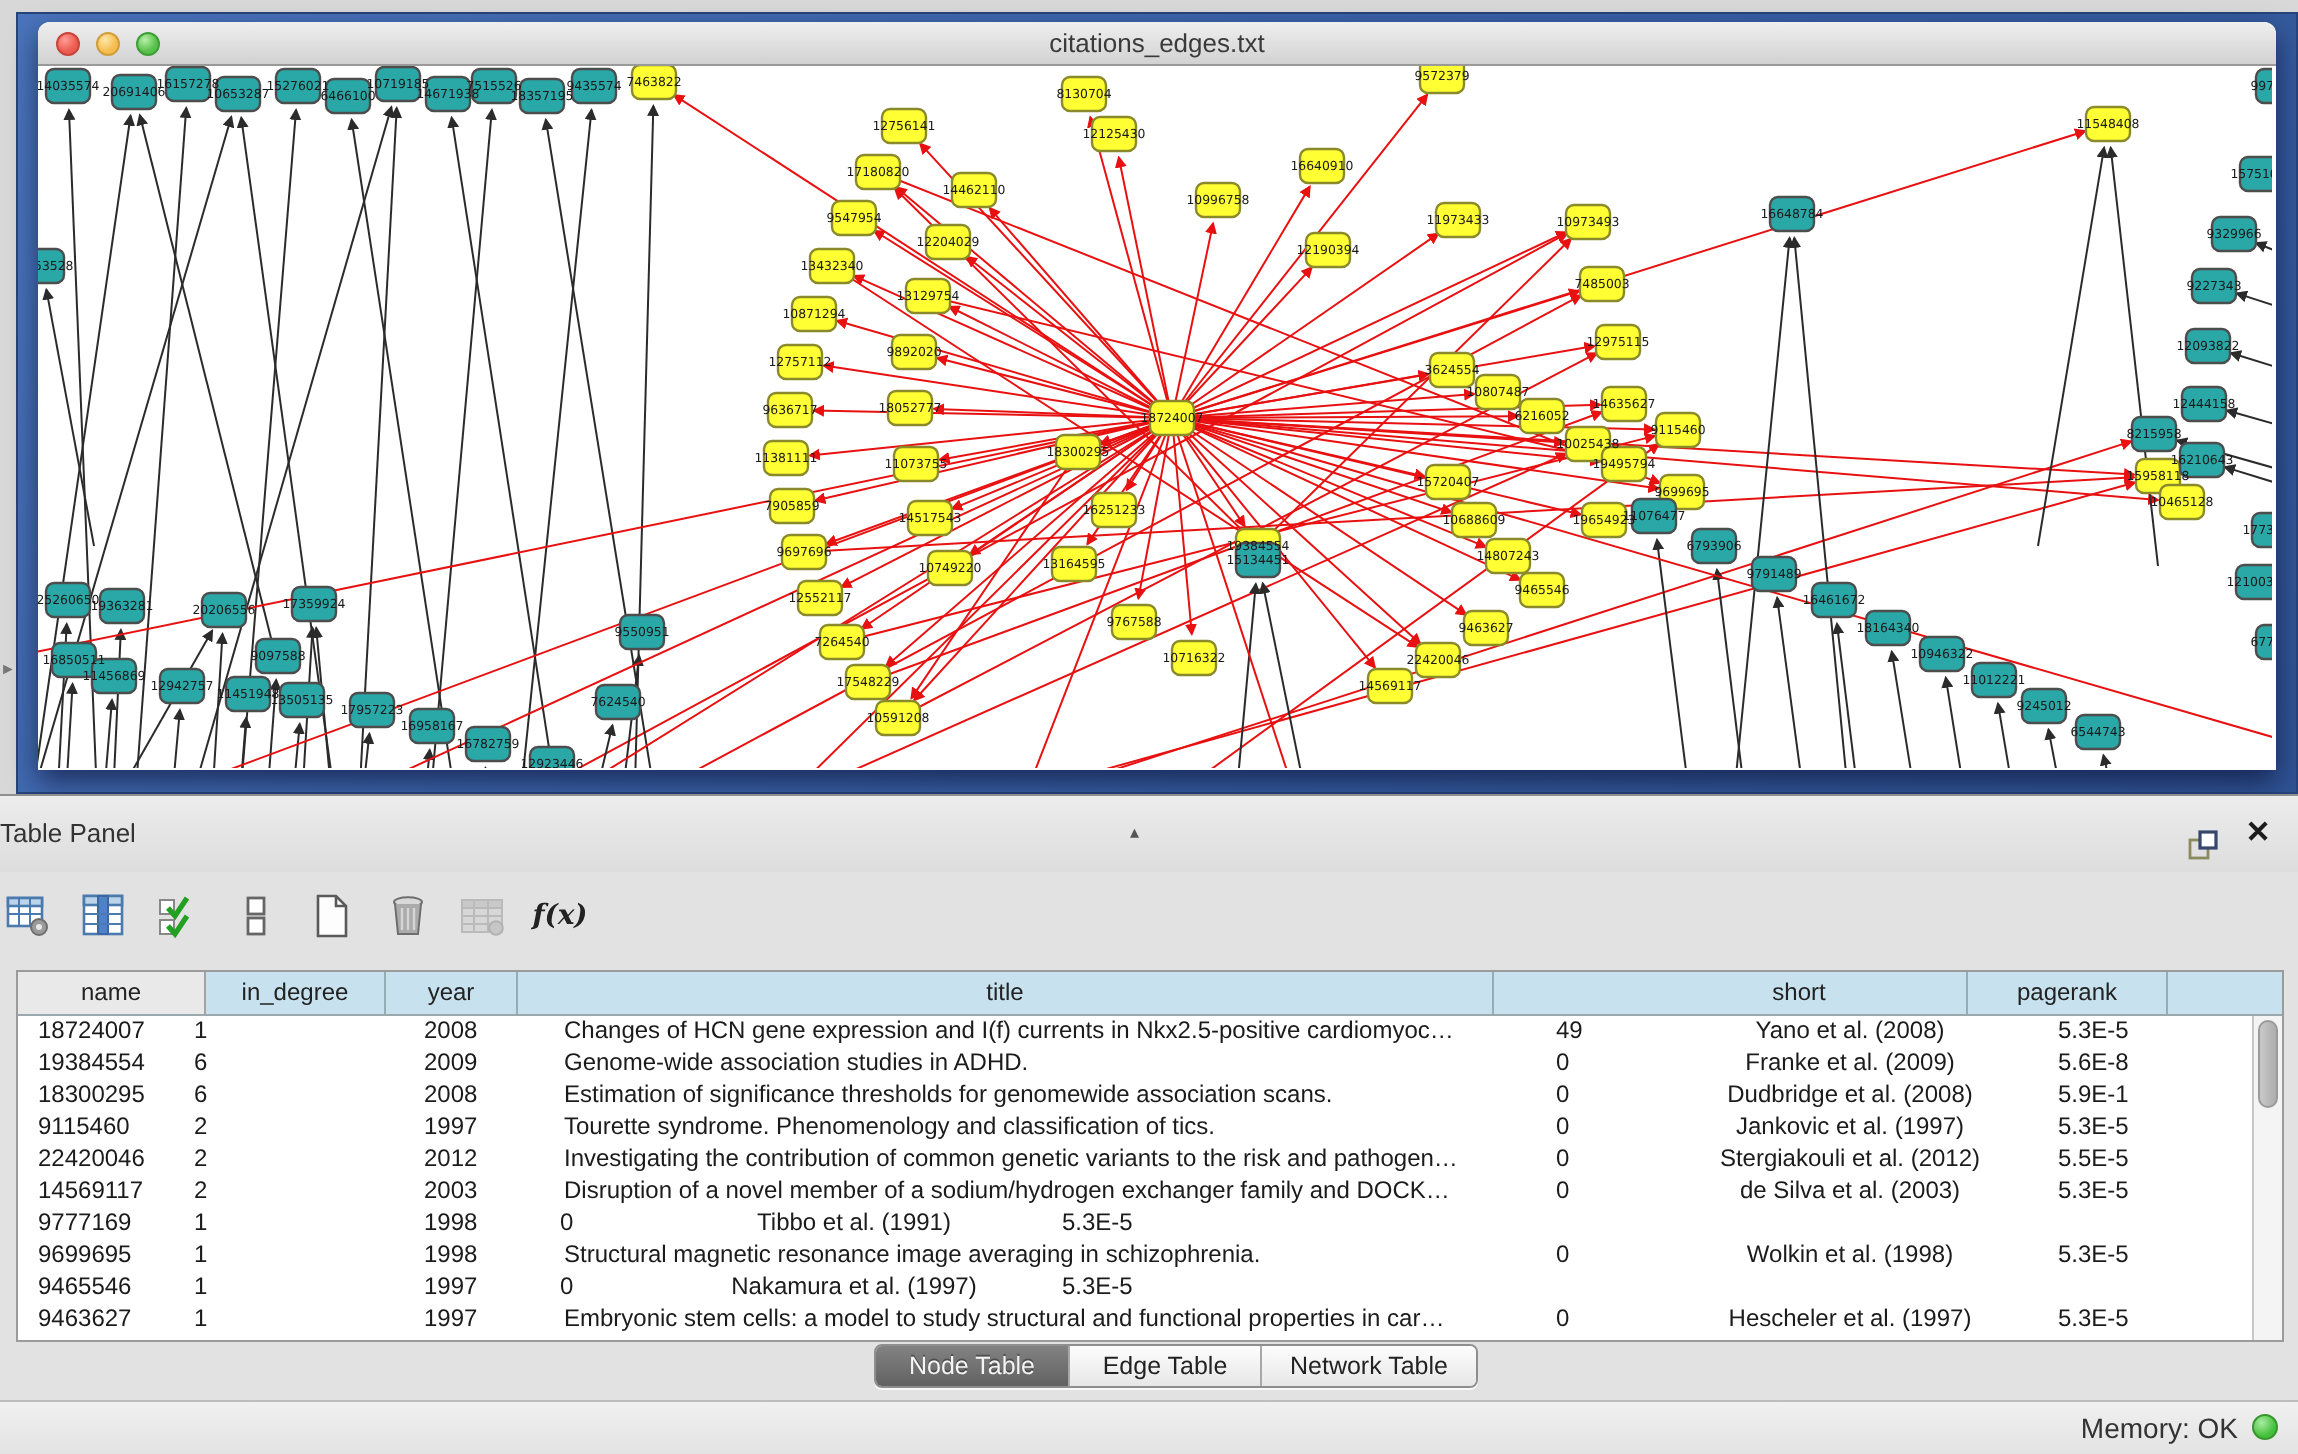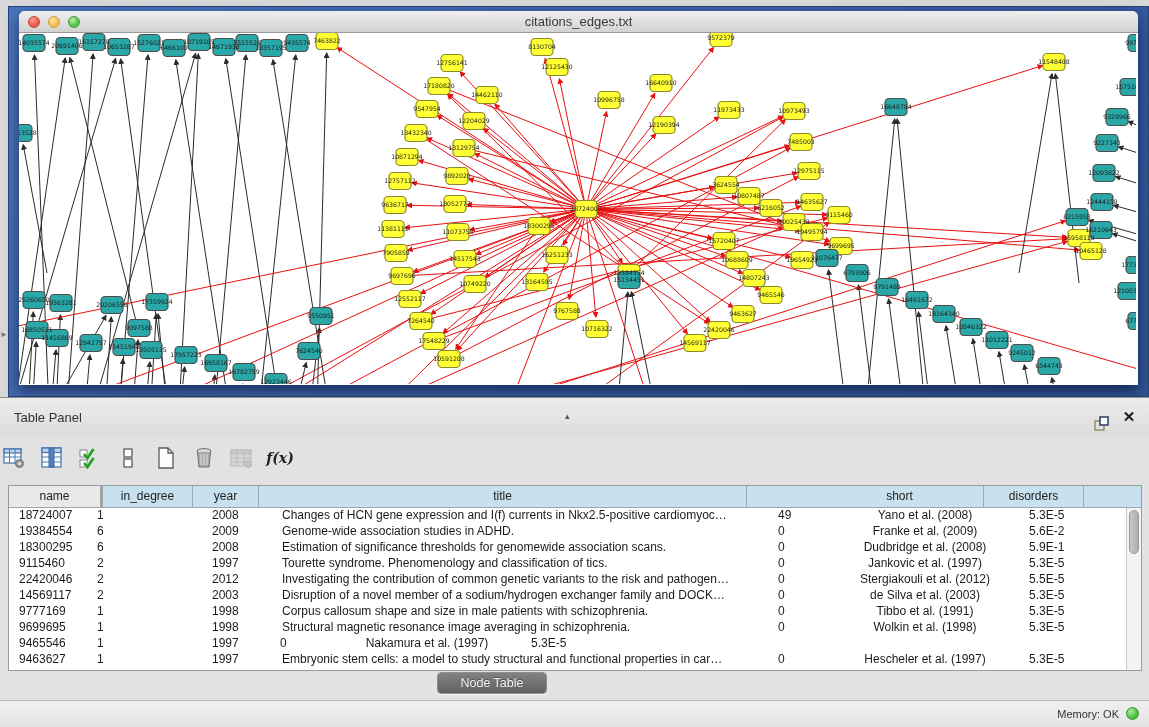--- a/index.html
+++ b/index.html
@@ -22,59 +22,59 @@
   .tl.yel { left:29px; background:radial-gradient(circle at 35% 30%,#ffe6a8,#f5bd4e 60%); border:1px solid #cf9e39; }
   .tl.grn { left:49px; background:radial-gradient(circle at 35% 30%,#b8f0a8,#57c04a 60%); border:1px solid #3f9e36; }
   #canvas { position:relative; width:1117px; height:351px; overflow:hidden; background:#fff; }
   #net { display:block; }
 
   
   #table-panel { position:absolute; left:0; top:397px; width:1149px; height:330px;
     background:#e2e2e2; border-top:1px solid #8f8f8f; }
   #panel-header { height:38px; line-height:38px; position:relative;
     background:linear-gradient(#ececec,#dddddd); }
-  #panel-header .ptitle { margin-left:14px; font-size:13px; color:#333; }
+  #panel-header .ptitle { font-size:13px; color:#333; }
   #panel-header .hbtn { position:absolute; top:10px; width:20px; height:18px; text-align:center; cursor:default; }
   #float-btn { right:38px; }
   #close-btn { right:10px; font-size:15px; font-weight:bold; color:#1c1c1c; line-height:18px; }
   #divider-grip { position:absolute; left:565px; top:-1px; font-size:9px; color:#555; }
 
   #toolbar { position:absolute; left:0; top:44px; height:32px; display:flex; align-items:center; gap:10px; }
   .tool { width:28px; height:28px; display:flex; align-items:center; justify-content:center; }
   .fx { font-family:"DejaVu Serif", serif; font-style:italic; font-weight:bold; font-size:14px; color:#222; }
 
   #table-box { position:absolute; left:8px; top:87px; width:1134px; height:186px;
     background:#fff; border:1px solid #9b9b9b; }
   #thead { display:flex; height:22px; background:#c7e2ee; border-bottom:1px solid #9aa9ae; }
   .th { font-size:12px; color:#222; text-align:center; line-height:21px;
     border-right:1px solid #97adb5; overflow:hidden; white-space:nowrap; }
-  .th.gray { background:#e9e9e9; border-right:3px solid #a3a3a3; }
+  .th.gray { background:#e9e9e9; border-right:1px solid #a3a3a3; }
   .th-fill { flex:1; border-right:none; }
   #tbody { position:absolute; left:0; top:22px; right:15px; bottom:0; overflow:hidden; }
   .tr { display:flex; height:16px; font-size:12px; color:#1b1b1b; white-space:nowrap; }
   .td { overflow:hidden; white-space:nowrap; }
   .c0{width:84px; padding-left:10px;} .c1{width:90px; padding-left:4px;} .c2{width:66px; padding-left:4px;margin-left:25px;}
   .c3{width:498px; padding-left:8px;} .c4{width:69px; padding-left:6px;}
   .c5{width:168px; text-align:center;} .c6{width:100px; padding-left:20px;}
   .h0{width:94px;} .h1{width:90px;} .h2{width:66px;} .h3{width:488px;} .h4{width:69px;margin-top:43px;} .h5{width:168px;} .h6{width:100px;}
   #vscroll { position:absolute; right:0; top:22px; bottom:0; width:15px; background:#f4f4f4; border-left:1px solid #c9c9c9; }
   #vthumb { position:absolute; left:2px; top:2px; width:10px; height:44px; border-radius:5px;
     background:linear-gradient(90deg,#c9c9c9,#adadad); border:1px solid #9a9a9a; }
 
   #tabs { position:absolute; left:437px; top:274px; height:22px; display:inline-flex;
     border:1px solid #8e8e8e; border-radius:4px; overflow:hidden; background:#f5f5f5;
-    box-shadow:0 1px 0 rgba(255,255,255,.8);flex-direction:column; }
+    box-shadow:0 1px 0 rgba(255,255,255,.8); }
   .tab { height:100%; font-size:12.5px; line-height:20px; text-align:center; padding:0 14px;
     background:linear-gradient(#fdfdfd,#e7e7e7); color:#222; border-left:1px solid #a8a8a8; min-width:96px; }
   .tab:first-child { border-left:none; }
   .tab.sel { background:linear-gradient(#828282,#626262); color:#f4f4f4; text-shadow:0 -1px 0 rgba(0,0,0,.35); }
 
   #statusbar { position:absolute; left:0; bottom:0; width:100%; height:27px;
     background:linear-gradient(#f0f0f0,#e3e3e3); border-top:1px solid #bdbdbd; }
-  #mem { position:absolute; right:30px; top:6px; font-size:11px; color:#333; line-height:14px; }
+  #mem { position:absolute; right:30px; top:6px; font-size:14px; color:#333; line-height:14px; }
   #mem-dot { position:absolute; right:10px; top:6px; width:13px; height:13px; border-radius:50%;
     background:radial-gradient(circle at 35% 30%,#a8eda0,#43bf3a 65%); border:1px solid #37952f; }
 
   #side-grip { position:absolute; left:0px; top:330px; font-size:8px; color:#777; }
 </style>
 </head>
 <body>
 
 <div id="net-frame">
   <div id="mac-window">
@@ -537,41 +537,41 @@
   </div>
 
   <div id="table-box">
     <div id="thead">
         <div class="th h0 gray">name</div>
         <div class="th h1">in_degree</div>
         <div class="th h2">year</div>
         <div class="th h3">title</div>
         <div class="th h4">△ out_de…</div>
         <div class="th h5">short</div>
-        <div class="th h6">disorders</div>
+        <div class="th h6">pagerank</div>
         <div class="th th-fill"></div>
       </div>
     <div id="tbody">
         <div class="tr">
           <div class="td c0">18724007</div>
           <div class="td c1">1</div>
           <div class="td c2">2008</div>
           <div class="td c3">Changes of HCN gene expression and I(f) currents in Nkx2.5-positive cardiomyoc…</div>
           <div class="td c4">49</div>
           <div class="td c5">Yano et al. (2008)</div>
           <div class="td c6">5.3E-5</div>
         </div>
         <div class="tr">
           <div class="td c0">19384554</div>
           <div class="td c1">6</div>
           <div class="td c2">2009</div>
           <div class="td c3">Genome-wide association studies in ADHD.</div>
           <div class="td c4">0</div>
           <div class="td c5">Franke et al. (2009)</div>
-          <div class="td c6">5.6E-2</div>
+          <div class="td c6">5.6E-8</div>
         </div>
         <div class="tr">
           <div class="td c0">18300295</div>
           <div class="td c1">6</div>
           <div class="td c2">2008</div>
           <div class="td c3">Estimation of significance thresholds for genomewide association scans.</div>
           <div class="td c4">0</div>
           <div class="td c5">Dudbridge et al. (2008)</div>
           <div class="td c6">5.9E-1</div>
         </div>
@@ -599,21 +599,20 @@
           <div class="td c2">2003</div>
           <div class="td c3">Disruption of a novel member of a sodium/hydrogen exchanger family and DOCK…</div>
           <div class="td c4">0</div>
           <div class="td c5">de Silva et al. (2003)</div>
           <div class="td c6">5.3E-5</div>
         </div>
         <div class="tr">
           <div class="td c0">9777169</div>
           <div class="td c1">1</div>
           <div class="td c2">1998</div>
-          <div class="td c3">Corpus callosum shape and size in male patients with schizophrenia.</div>
           <div class="td c4">0</div>
           <div class="td c5">Tibbo et al. (1991)</div>
           <div class="td c6">5.3E-5</div>
         </div>
         <div class="tr">
           <div class="td c0">9699695</div>
           <div class="td c1">1</div>
           <div class="td c2">1998</div>
           <div class="td c3">Structural magnetic resonance image averaging in schizophrenia.</div>
           <div class="td c4">0</div>

